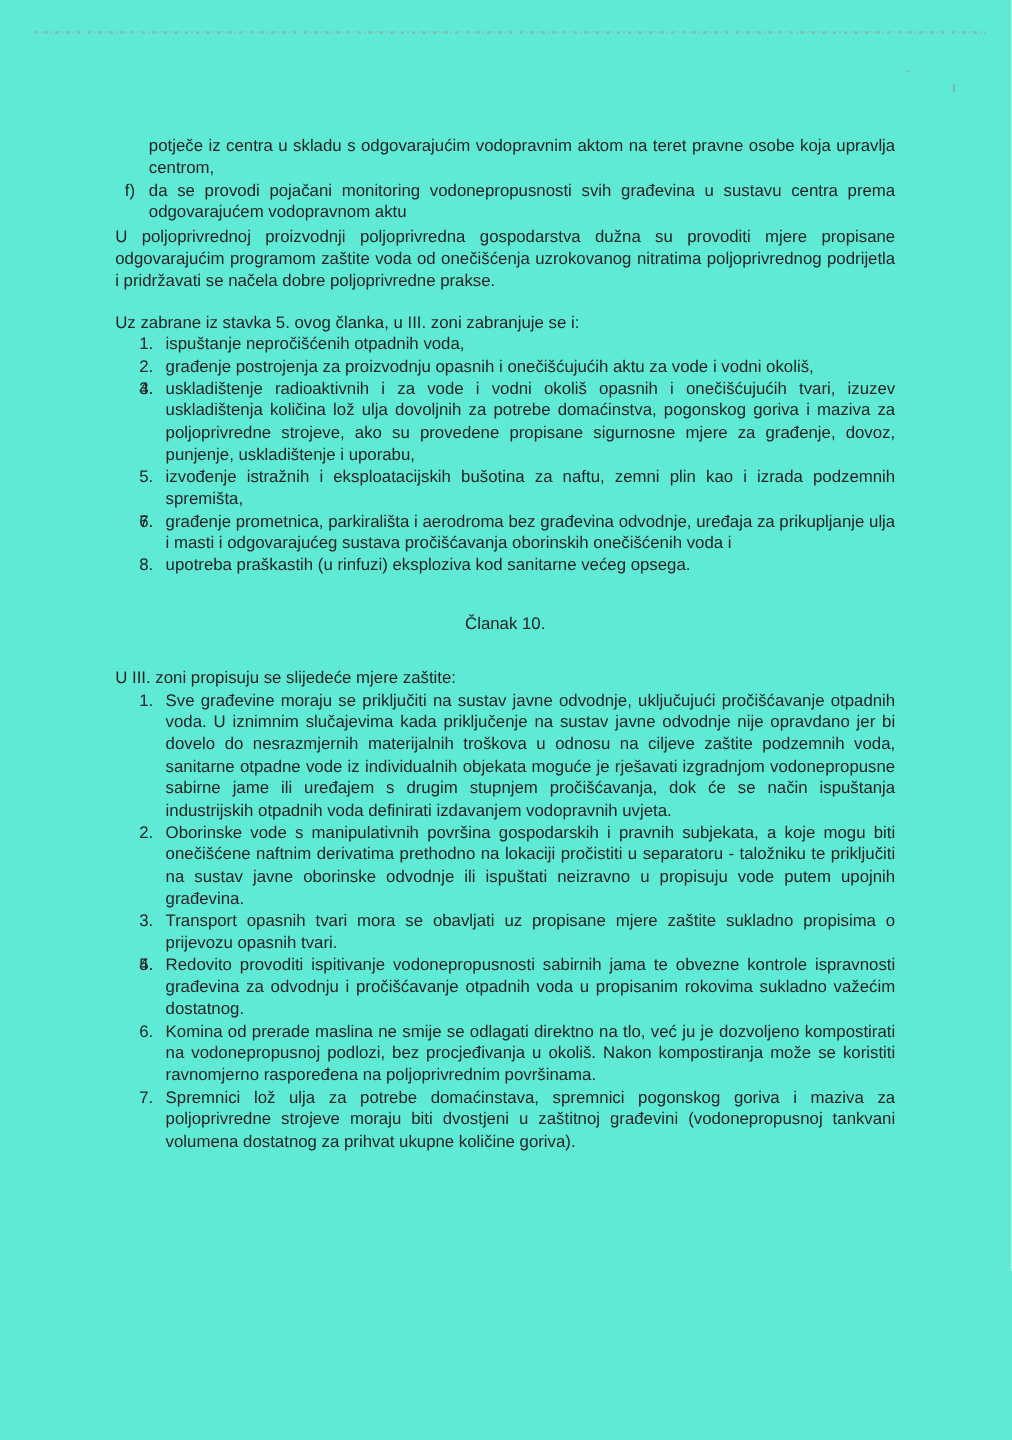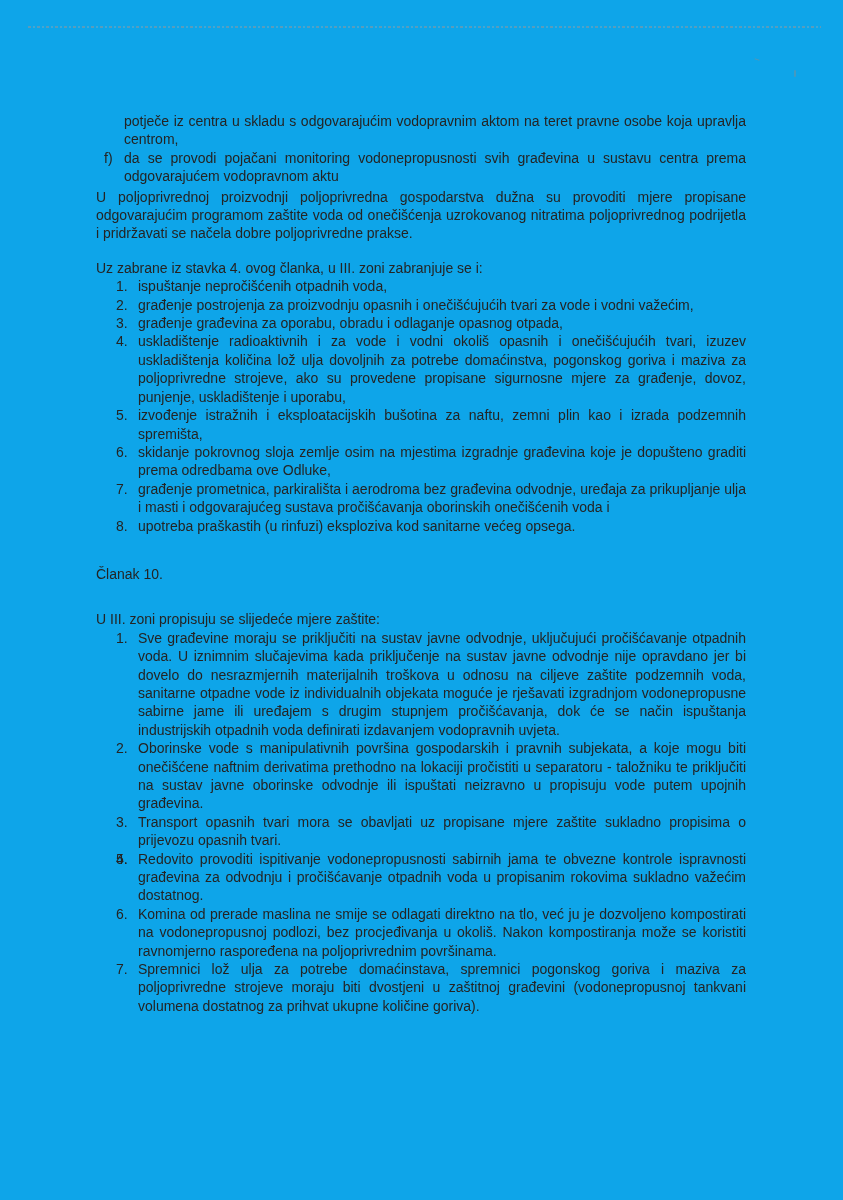--- a/index.html
+++ b/index.html
@@ -4,21 +4,21 @@
 <style>
   html, body {
     margin: 0;
     padding: 0;
     background: #ffffff;
   }
   .page {
     position: relative;
     width: 843px;
     height: 1200px;
-    background: #0ea5e9;
+    background: #5eead4;
     overflow: hidden;
     font-family: "Liberation Sans", sans-serif;
     font-size: 14px;
     line-height: 18.4px;
     color: #242424;
   }
   
   .scan-dashes {
     position: absolute;
     top: 26px;
@@ -80,21 +80,21 @@
   .oli {
     position: relative;
     padding-left: 42px;
   }
   .oli .num {
     position: absolute;
     left: 20px;
     top: 0;
   }
   .heading {
-    text-align: left;
+    text-align: center;
     margin-top: 30px;
     margin-bottom: 27px;
   }
 </style>
 </head>
 <body>
 
 <div class="page">
 
   <div class="scan-dashes"></div>
@@ -105,45 +105,43 @@
 
     <div class="hang">potječe iz centra u skladu s odgovarajućim vodopravnim aktom na teret pravne osobe koja upravlja centrom,</div>
 
     <div class="fitem">
       <span class="marker">f)</span>
       <span>da se provodi pojačani monitoring vodonepropusnosti svih građevina u sustavu centra prema odgovarajućem vodopravnom aktu</span>
     </div>
 
     <div class="par">U poljoprivrednoj proizvodnji poljoprivredna gospodarstva dužna su provoditi mjere propisane odgovarajućim programom zaštite voda od onečišćenja uzrokovanog nitratima poljoprivrednog podrijetla i pridržavati se načela dobre poljoprivredne prakse.</div>
 
-    <div class="intro">Uz zabrane iz stavka 4. ovog članka, u III. zoni zabranjuje se i:</div>
+    <div class="intro">Uz zabrane iz stavka 5. ovog članka, u III. zoni zabranjuje se i:</div>
 
     <div class="oli">
       <span class="num">1.</span>
       <span>ispuštanje nepročišćenih otpadnih voda,</span>
     </div>
     <div class="oli">
       <span class="num">2.</span>
-      <span>građenje postrojenja za proizvodnju opasnih i onečišćujućih tvari za vode i vodni važećim,</span>
+      <span>građenje postrojenja za proizvodnju opasnih i onečišćujućih aktu za vode i vodni okoliš,</span>
     </div>
     <div class="oli">
       <span class="num">3.</span>
-      <span>građenje građevina za oporabu, obradu i odlaganje opasnog otpada,</span>
     </div>
     <div class="oli">
       <span class="num">4.</span>
       <span>uskladištenje radioaktivnih i za vode i vodni okoliš opasnih i onečišćujućih tvari, izuzev uskladištenja količina lož ulja dovoljnih za potrebe domaćinstva, pogonskog goriva i maziva za poljoprivredne strojeve, ako su provedene propisane sigurnosne mjere za građenje, dovoz, punjenje, uskladištenje i uporabu,</span>
     </div>
     <div class="oli">
       <span class="num">5.</span>
       <span>izvođenje istražnih i eksploatacijskih bušotina za naftu, zemni plin kao i izrada podzemnih spremišta,</span>
     </div>
     <div class="oli">
       <span class="num">6.</span>
-      <span>skidanje pokrovnog sloja zemlje osim na mjestima izgradnje građevina koje je dopušteno graditi prema odredbama ove Odluke,</span>
     </div>
     <div class="oli">
       <span class="num">7.</span>
       <span>građenje prometnica, parkirališta i aerodroma bez građevina odvodnje, uređaja za prikupljanje ulja i masti i odgovarajućeg sustava pročišćavanja oborinskih onečišćenih voda i</span>
     </div>
     <div class="oli">
       <span class="num">8.</span>
       <span>upotreba praškastih (u rinfuzi) eksploziva kod sanitarne većeg opsega.</span>
     </div>
 

